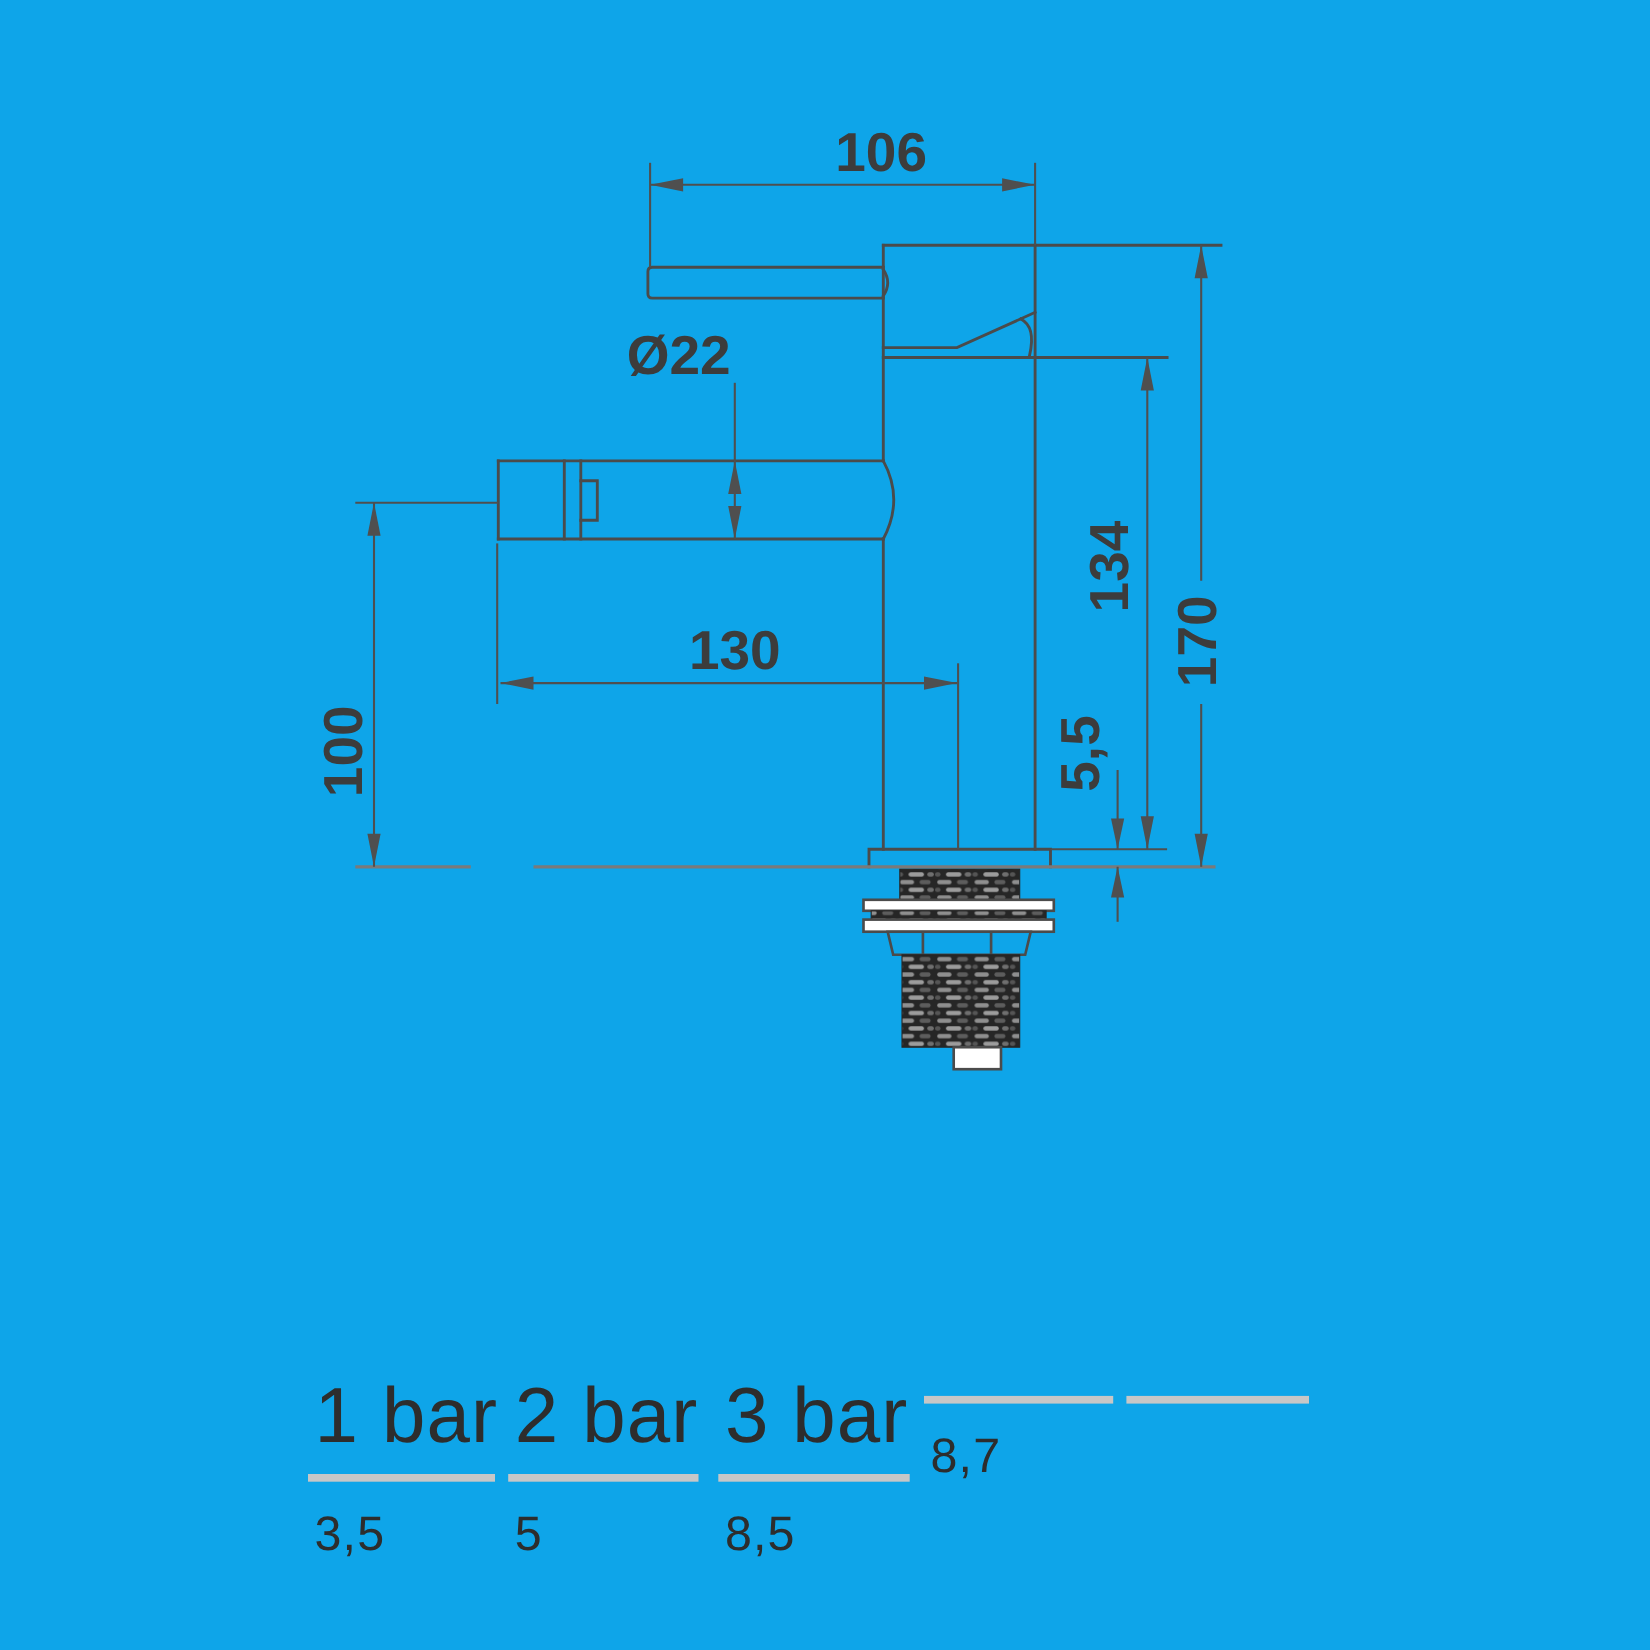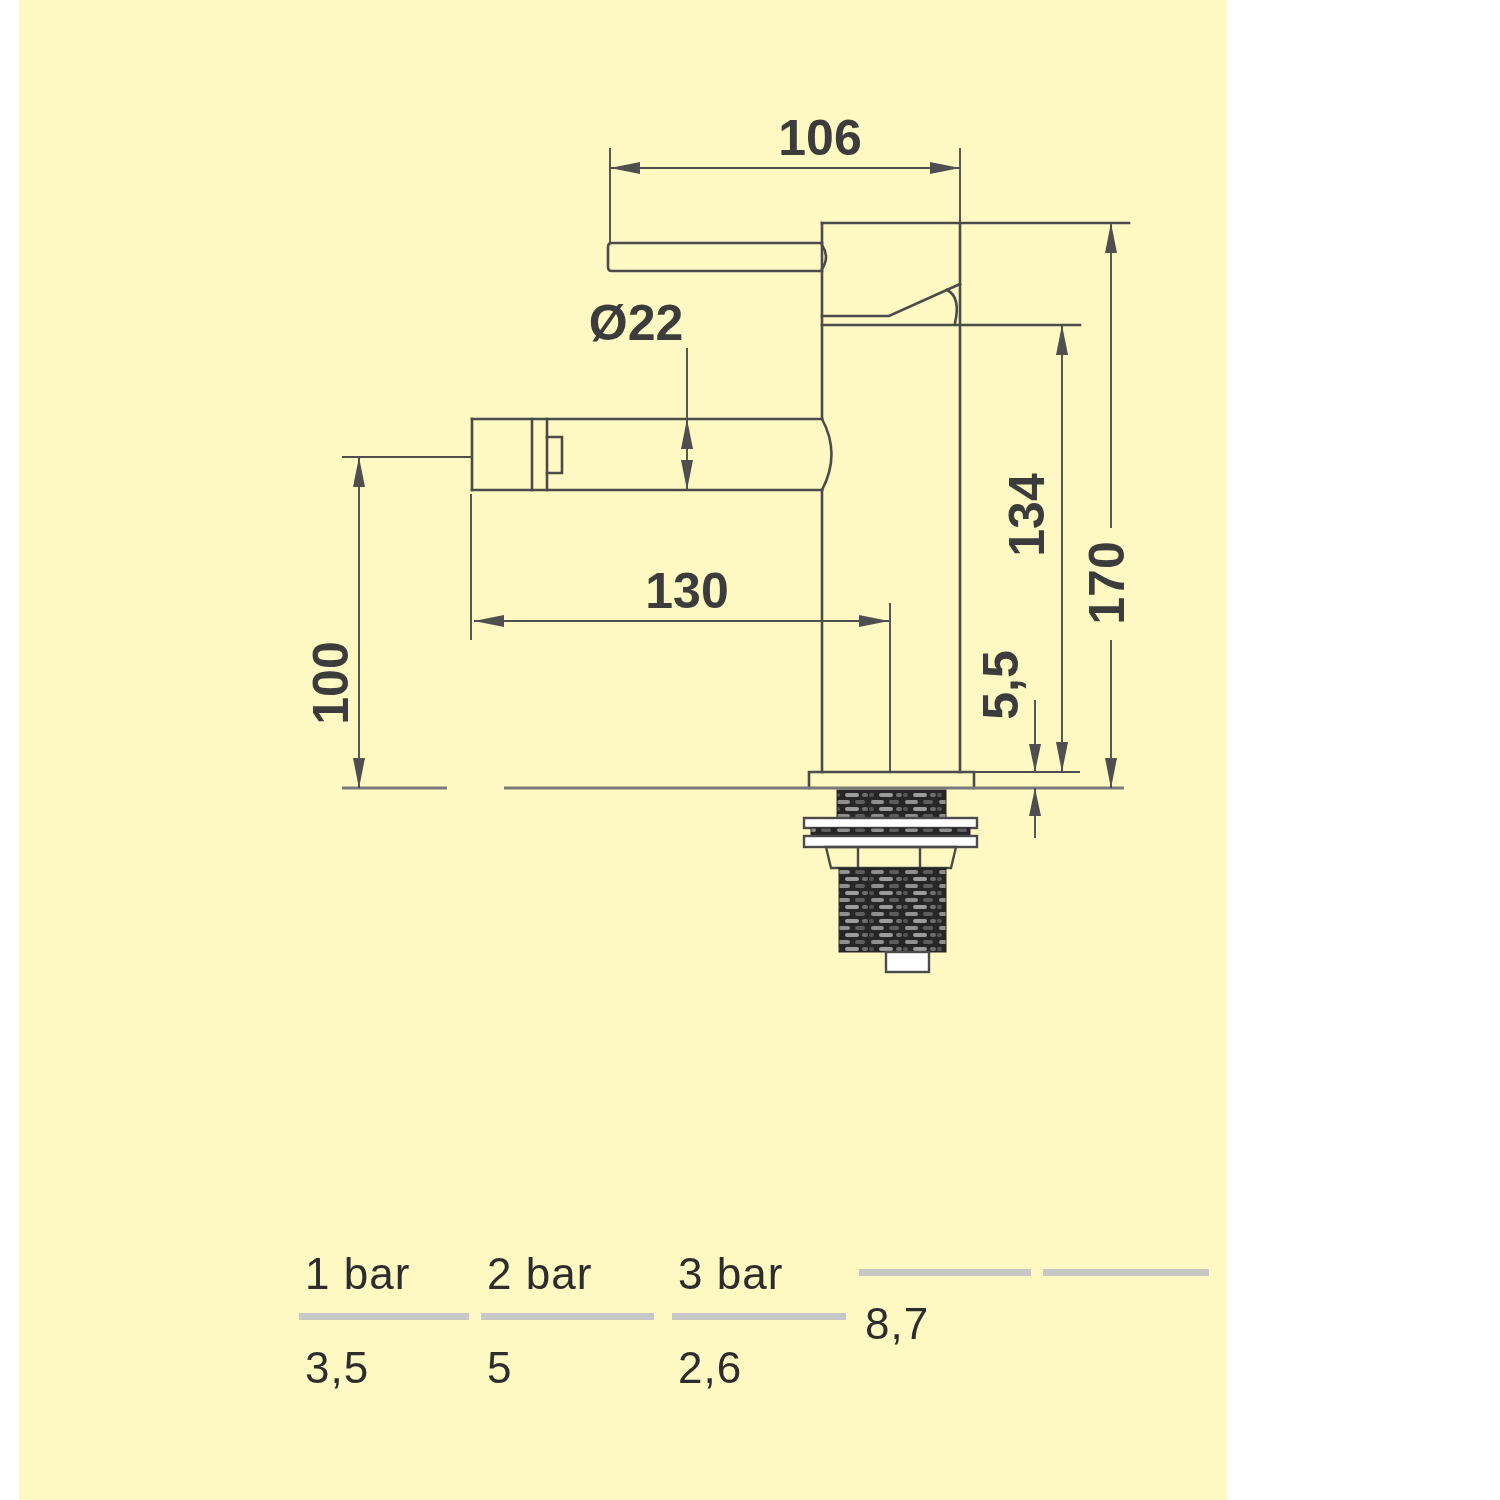--- a/index.html
+++ b/index.html
@@ -3,25 +3,24 @@
 <meta charset="utf-8">
 <style>
   html, body {
     margin: 0;
     padding: 0;
     background: #ffffff;
     font-family: "Liberation Sans", sans-serif;
   }
   .canvas {
     position: relative;
-    width: 1208px;
+    width: 1500px;
     height: 1500px;
-    background: #fef9c3;
+    background: #0ea5e9;
     overflow: hidden;
-    margin-left: 19px;
   }
   svg.drawing {
     position: absolute;
     left: 0;
     top: 0;
   }
   .dim-label {
     font-family: "Liberation Sans", sans-serif;
     font-weight: bold;
     font-size: 50px;
@@ -34,21 +33,21 @@
     width: 1500px;
     height: 200px;
   }
   .flow-col {
     position: absolute;
     top: 0;
     width: 172px;
     color: #2d2d2d;
   }
   .flow-col .pressure {
-    font-size: 44px;
+    font-size: 71px;
     font-weight: 400;
     line-height: 1.0;
     padding-left: 6px;
     letter-spacing: 1px;
     white-space: nowrap;
   }
   .flow-col .divider {
     margin-top: 17px;
     height: 7px;
     background: #c7c7c7;
@@ -207,21 +206,21 @@
 
     <div class="flow-col" style="left:462px">
       <div class="pressure">2 bar</div>
       <div class="divider" style="width:173px"></div>
       <div class="flow">5</div>
     </div>
 
     <div class="flow-col" style="left:653px">
       <div class="pressure">3 bar</div>
       <div class="divider" style="width:174px"></div>
-      <div class="flow">2,6</div>
+      <div class="flow">8,5</div>
     </div>
 
     <div class="flow-col" style="left:840px">
       <div class="divider" style="width:172px"></div>
       <div class="flow">8,7</div>
     </div>
 
     <div class="flow-col" style="left:1024px">
       <div class="divider" style="width:166px"></div>
     </div>

